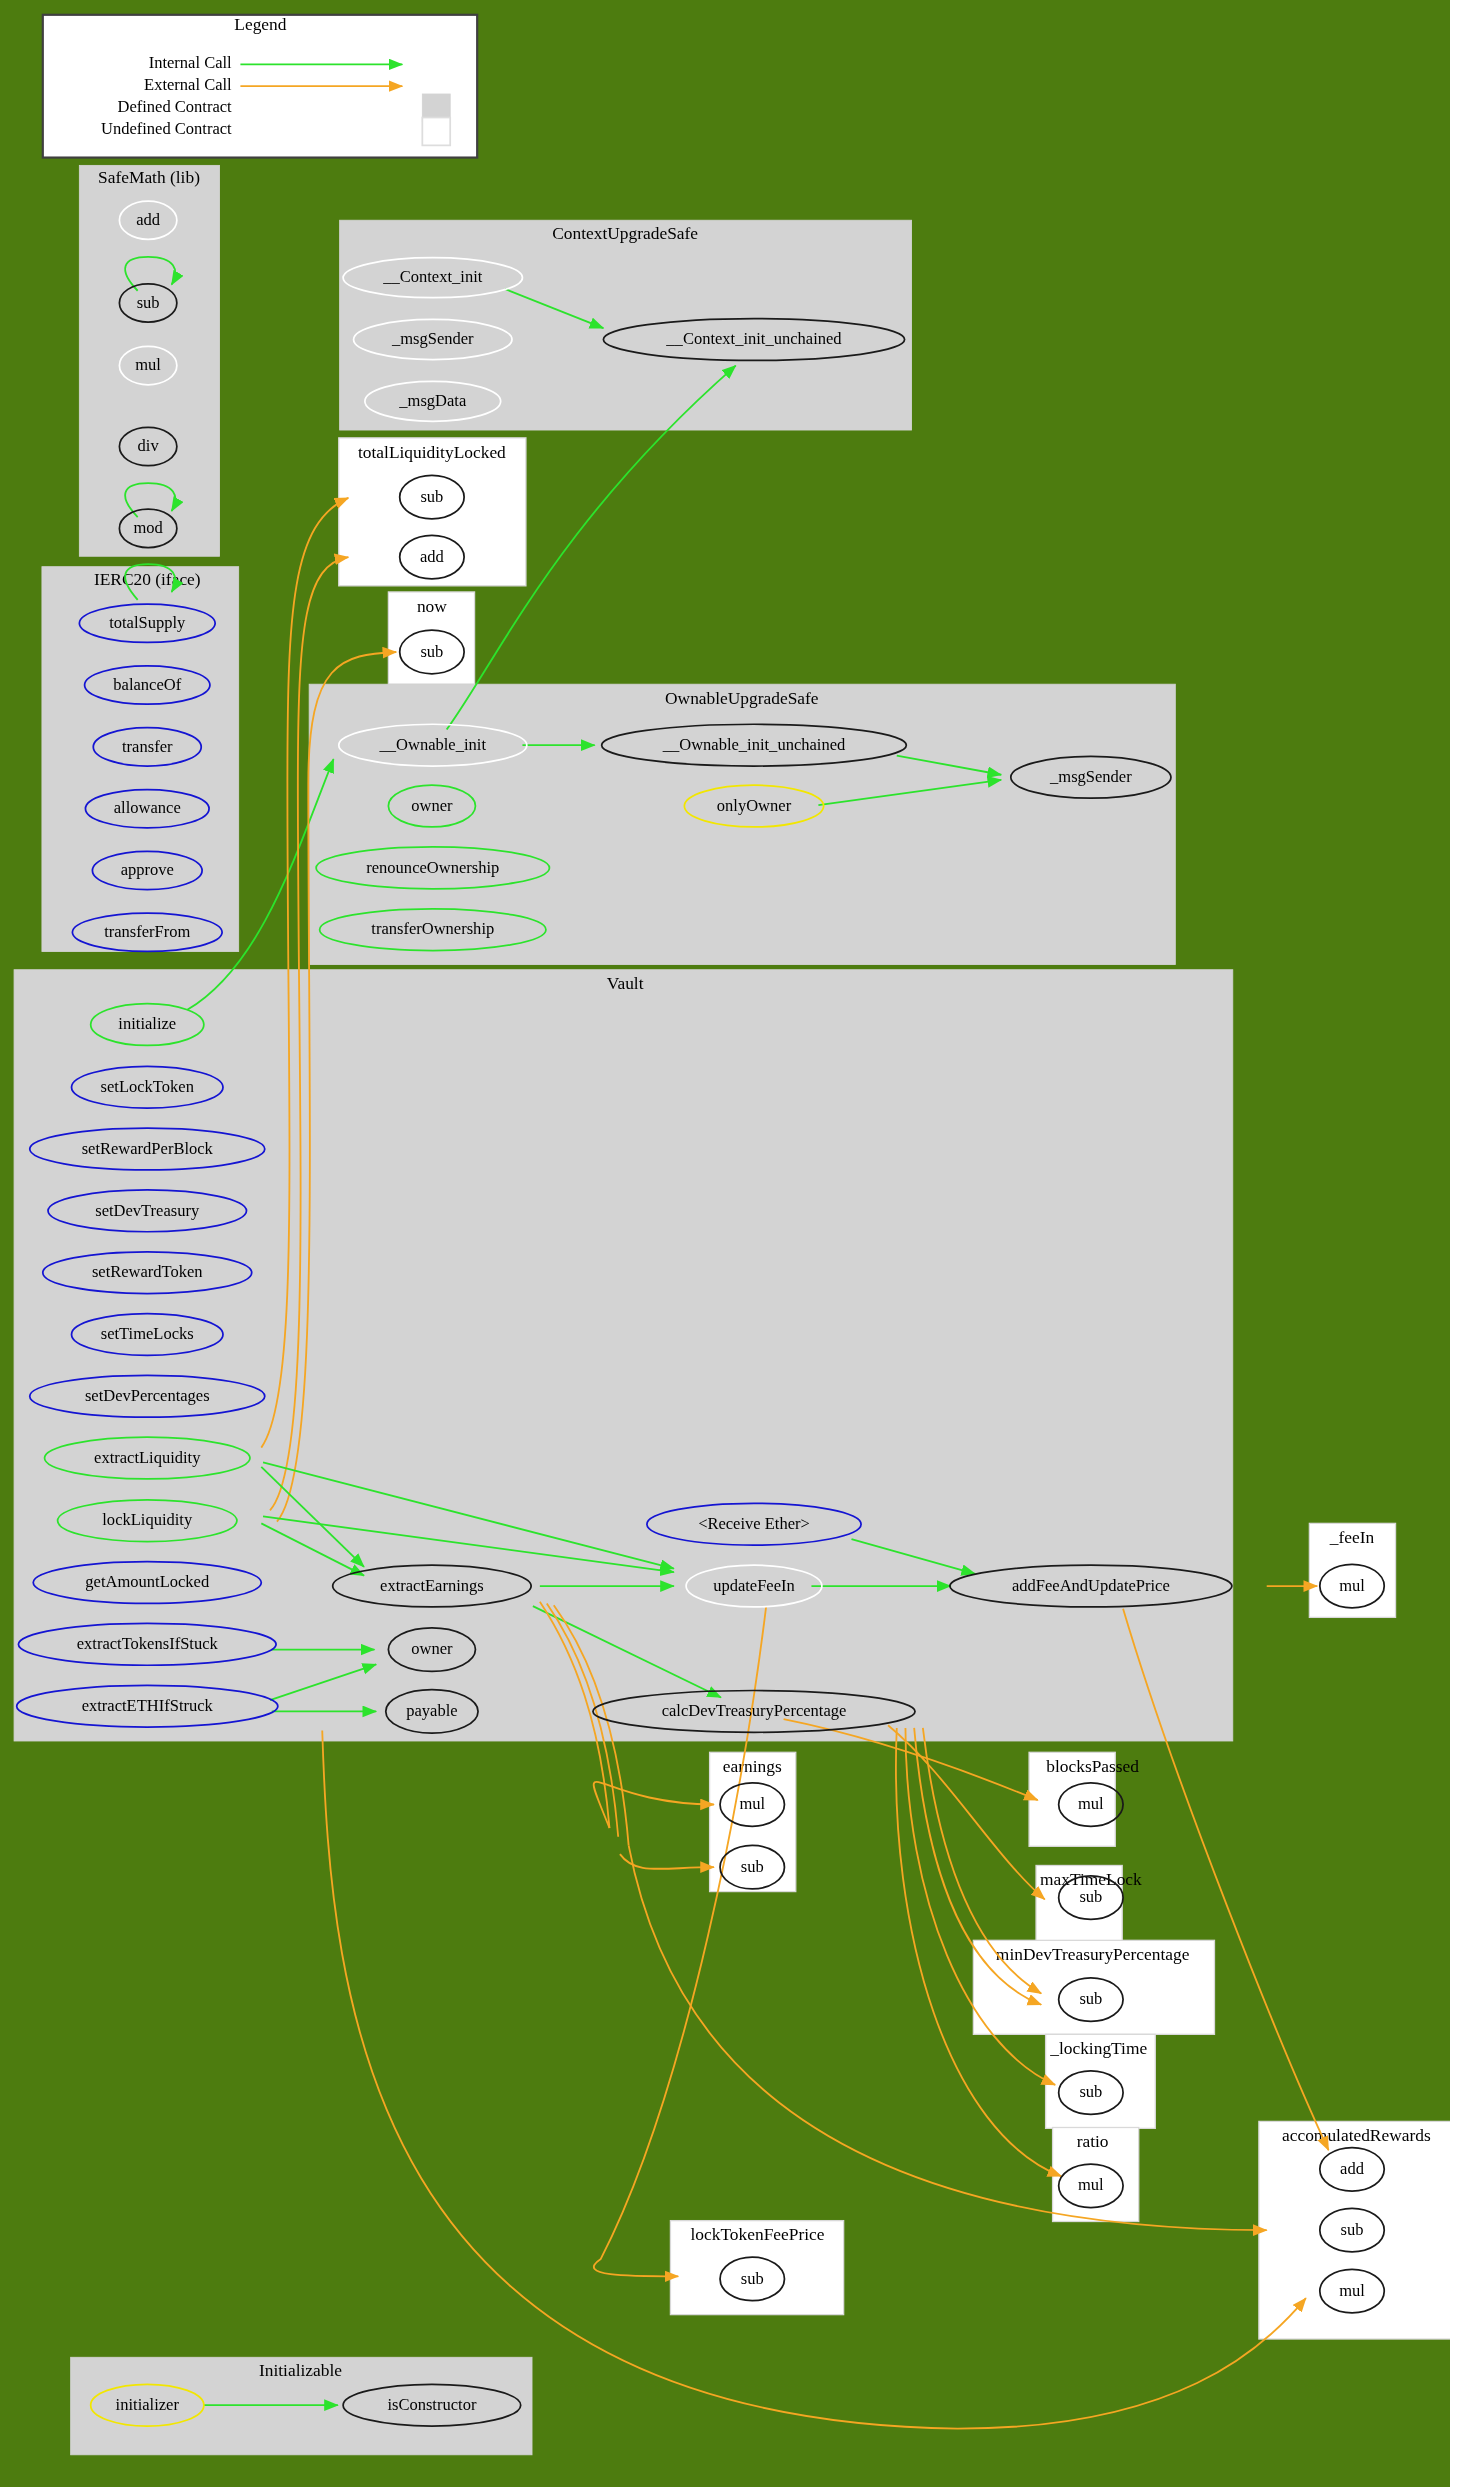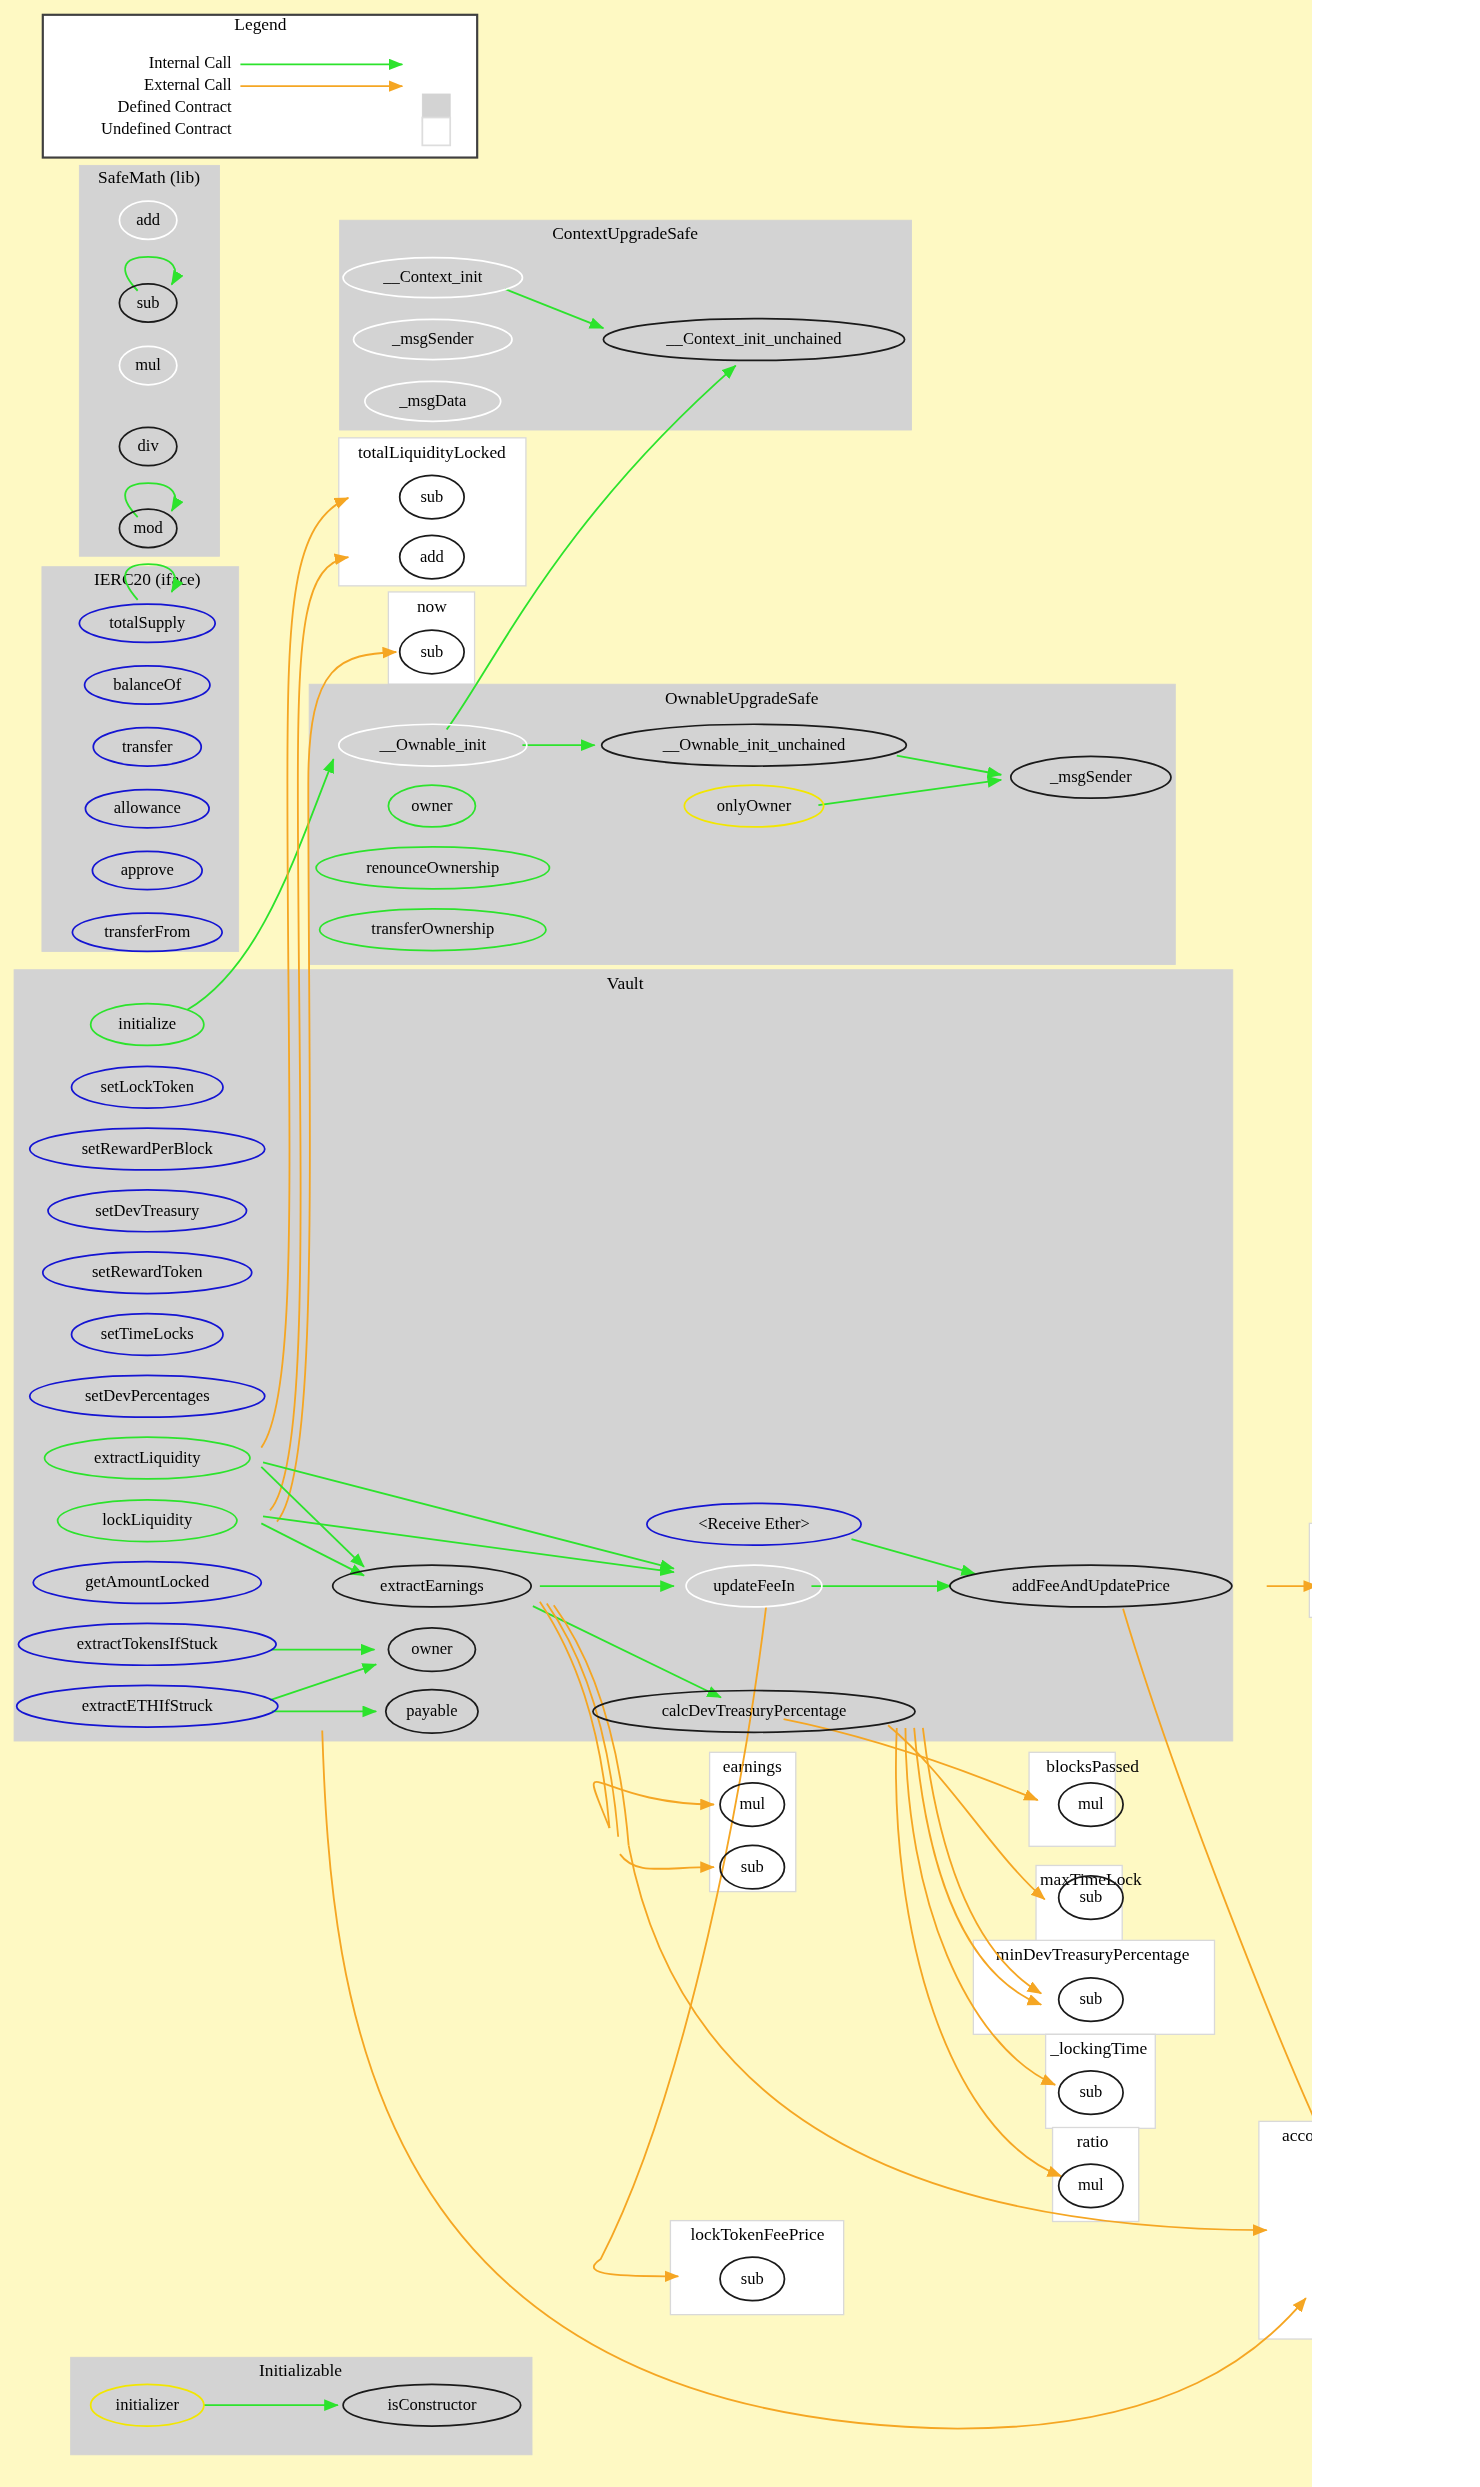--- a/index.html
+++ b/index.html
@@ -1,17 +1,17 @@
 <!DOCTYPE html>
 <html style="font-size:14px"><head>
 <meta charset="utf-8">
 <style>
   html,body{margin:0;padding:0;background:#ffffff;}
   body{font-family:"Liberation Serif", serif;}
-  #stage{position:relative;width:1312px;height:2487px;background:#fef9c3;overflow:hidden;}
+  #stage{position:relative;width:1450px;height:2487px;background:#4d7c0f;overflow:hidden;}
   svg#graph{position:absolute;left:0;top:0;width:1481px;height:2487px;}
   .cluster-fill-defined{fill:#d3d3d3;stroke:#d3d3d3;stroke-width:1;}
   .cluster-fill-undefined{fill:#ffffff;stroke:#d9d9d9;stroke-width:1.5;}
   .legend-box{fill:#ffffff;stroke:#3f3f3f;stroke-width:2.5;}
   .cluster-label{font-family:"Liberation Serif", serif;font-size:20px;fill:#000;text-anchor:middle;dominant-baseline:middle;}
   .node-label{font-family:"Liberation Serif", serif;font-size:19px;fill:#000;text-anchor:middle;dominant-baseline:middle;}
   .legend-label{font-family:"Liberation Serif", serif;font-size:19px;fill:#000;text-anchor:end;dominant-baseline:middle;}
   .legend-title{font-family:"Liberation Serif", serif;font-size:20px;fill:#000;text-anchor:middle;dominant-baseline:middle;}
   ellipse.nd{fill:none;stroke-width:2;}
   .e{fill:none;stroke-width:2.1;}

